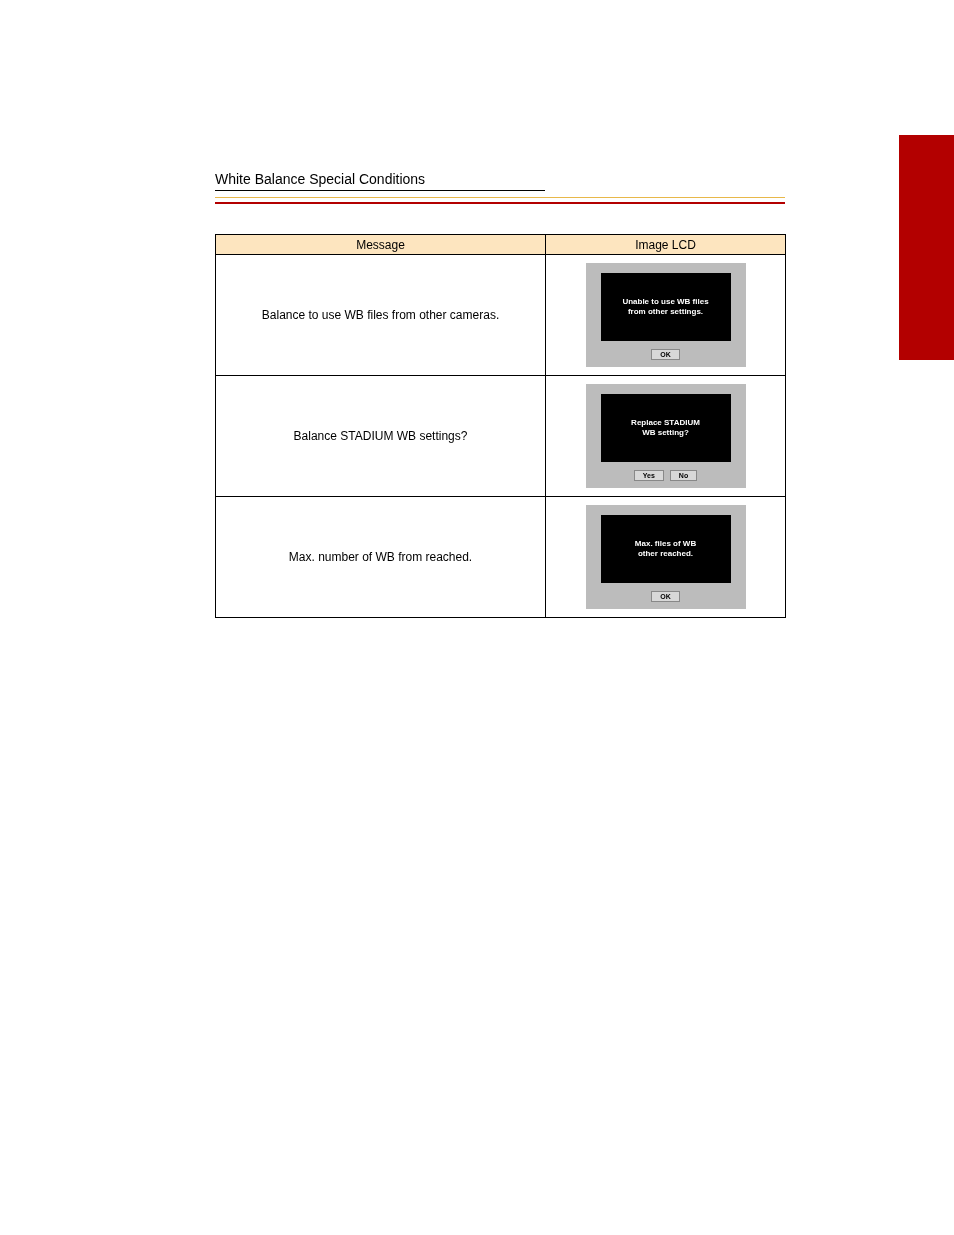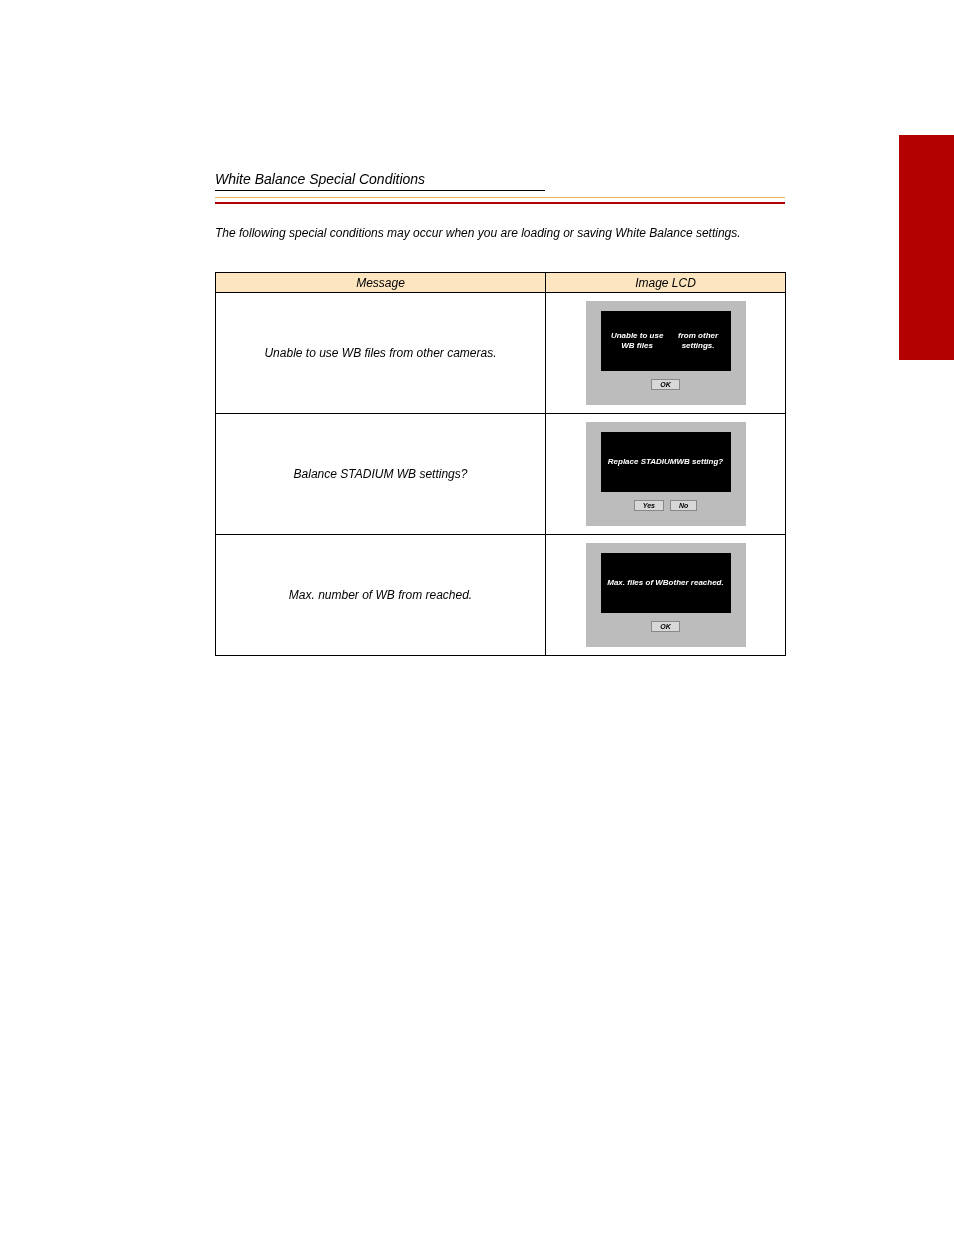--- a/index.html
+++ b/index.html
@@ -8,21 +8,20 @@
     height: 1235px;
     background: #ffffff;
     font-family: Arial, Helvetica, sans-serif;
     position: relative;
   }
   .content {
     position: absolute;
     left: 215px;
     top: 170px;
     width: 570px;
-    font-style: italic;
   }
   .section-title {
     font-size: 14px;
     color: #000;
     border-bottom: 1px solid #000;
     display: inline-block;
     padding-bottom: 3px;
     margin-bottom: 2px;
     width: 330px;
   }
@@ -78,22 +77,23 @@
     display: flex;
     flex-direction: column;
     justify-content: flex-start;
     align-items: center;
     padding-top: 10px;
     position: relative;
   }
   .screen-inner {
     background: #000;
     width: 130px;
-    height: 60px;
+    height: 68px;
     display: flex;
+    flex-direction: column;
     justify-content: center;
     align-items: center;
     color: #fff;
     font-size: 8px;
     line-height: 1.3;
     font-weight: bold;
     padding: 4px;
     text-align: center;
   }
   .screen-buttons {
@@ -122,36 +122,35 @@
 </head>
 <body>
 
 <div class="red-tab"></div>
 
 <div class="content">
   <div class="section-title">White Balance Special Conditions</div>
   <div class="rule-yellow"></div>
   <div class="rule-red"></div>
 
-  <p class="intro">The following special conditions may occur when you are loading or saving White Balance settings.</p>
 
   <table class="table">
     <colgroup>
       <col class="col-msg">
       <col class="col-img">
     </colgroup>
     <thead>
       <tr>
         <th>Message</th>
         <th>Image LCD</th>
       </tr>
     </thead>
     <tbody>
       <tr>
-        <td>Unable to use WB files from other cameras.</td>
+        <td>Balance to use WB files from other cameras.</td>
         <td>
           <div class="screen-thumb">
             <div class="screen-inner">
               <span>Unable to use WB files</span>
               <span>from other settings.</span>
             </div>
             <div class="screen-buttons">
               <span class="screen-btn">OK</span>
             </div>
           </div>

